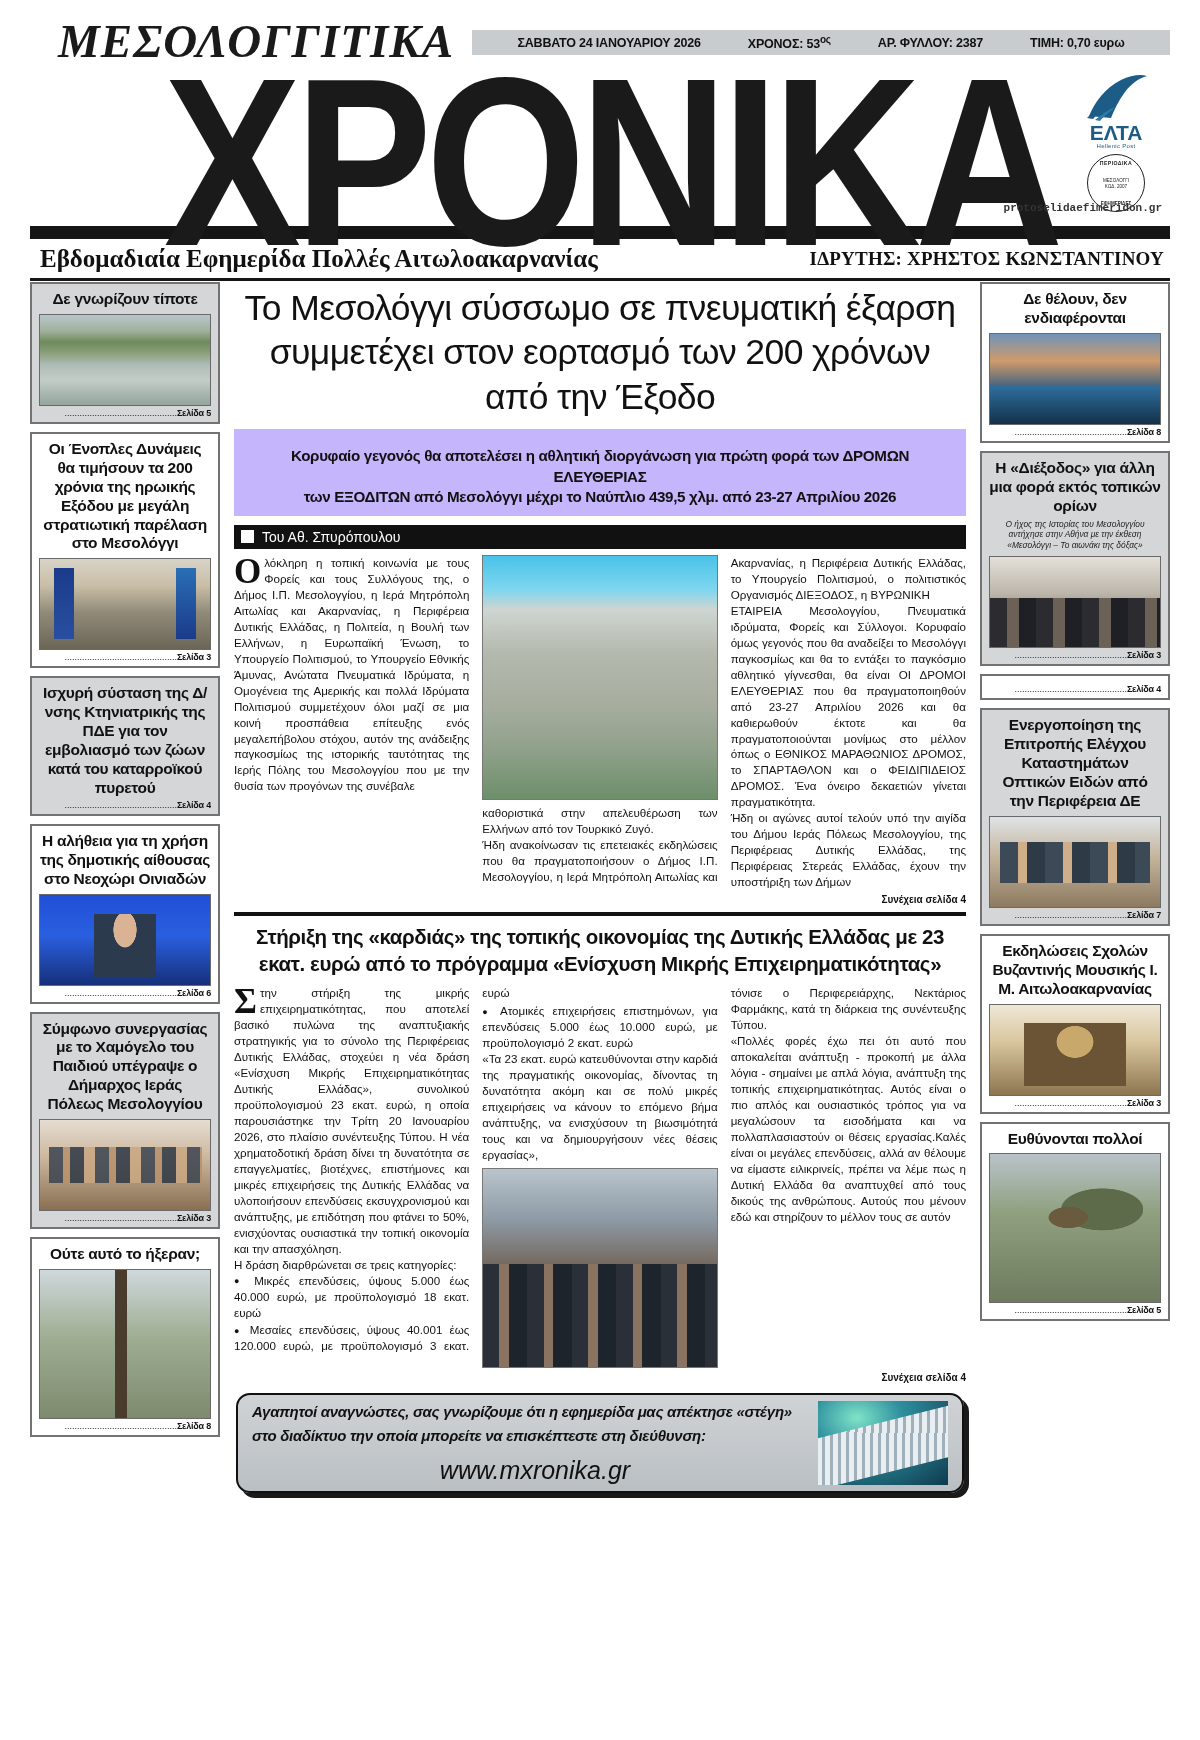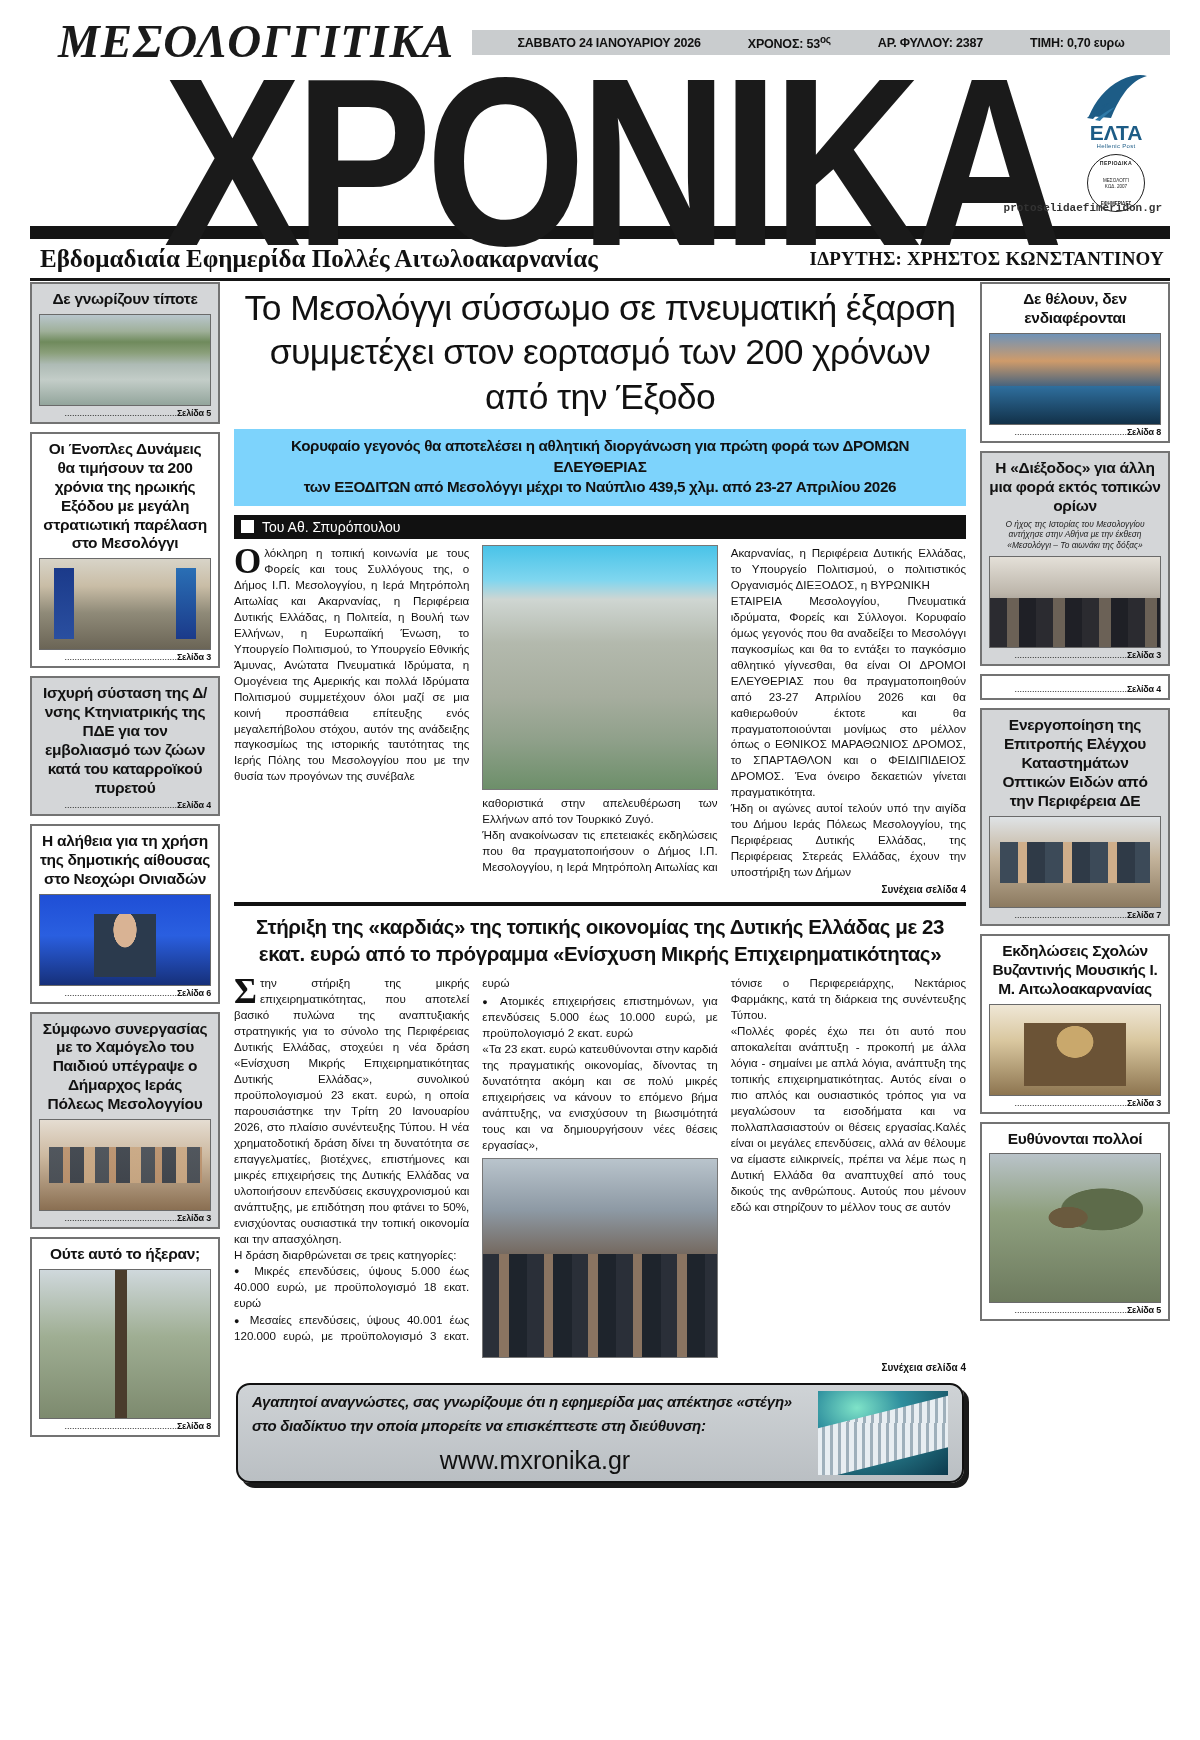--- a/index.html
+++ b/index.html
@@ -170,21 +170,21 @@
   .ph-council::after{content:'';position:absolute;left:0;bottom:0;width:100%;height:52%;
      background: repeating-linear-gradient(90deg,#2a2f38 0 7%, #8a7461 7% 11%, #1e242c 11% 19%);}
 
   
   .center-col { padding: 0 2px; }
   .main-headline {
     font-size: 35.5px; font-weight: 400; text-align: center;
     line-height: 1.25; letter-spacing: -0.6px; padding: 4px 6px 10px;
   }
   .kicker {
-    background: #7dd3fc; padding: 7px 10px 8px;
+    background: #c4b5fd; padding: 17px 10px 8px;
     font-size: 15.2px; font-weight: 700; text-align: center;
     line-height: 1.35; letter-spacing: -0.35px;
   }
   .byline-bar {
     background: #111; color: #fff; display: flex; align-items: center;
     gap: 8px; padding: 4px 7px; margin: 9px 0 6px; width: 100%;
     font-size: 14px;
   }
   .byline-sq { width: 13px; height: 13px; background: #fff; flex: none; }
 
@@ -215,21 +215,21 @@
     position: relative; margin: 10px 2px 0;
     height: 100px;
     border: 2px solid #111; border-radius: 14px;
     background: linear-gradient(180deg,#cfd3d6 0%,#babfc3 100%);
     box-shadow: 5px 5px 0 #1a1a1a;
     display: flex; align-items: center; padding: 4px 14px;
     overflow: hidden;
   }
   .ad-text { flex: 1; }
   .ad-line { font-size: 15px; font-style: italic; font-weight: 700; line-height: 1.55; letter-spacing: -0.3px;}
-  .ad-url { font-size: 25px; font-weight: 400; text-align: center; margin-top: 9px; }
+  .ad-url { font-size: 25px; font-weight: 400; text-align: center; margin-top: 9px; font-style: italic; }
   .ad-img {
     width: 130px; height: 84px; flex: none;
     background: radial-gradient(ellipse at 30% 20%, #7fe3c8 0%, #2e8f9e 35%, #0d3a4d 100%);
     position: relative; overflow: hidden;
   }
   .ad-img::after {
     content:''; position:absolute; left:-10%; top:25%; width:125%; height:60%;
     background: repeating-linear-gradient(105deg,#e8eef2 0 5px,#9fb0bb 5px 8px);
     transform: rotate(-14deg);
   }

